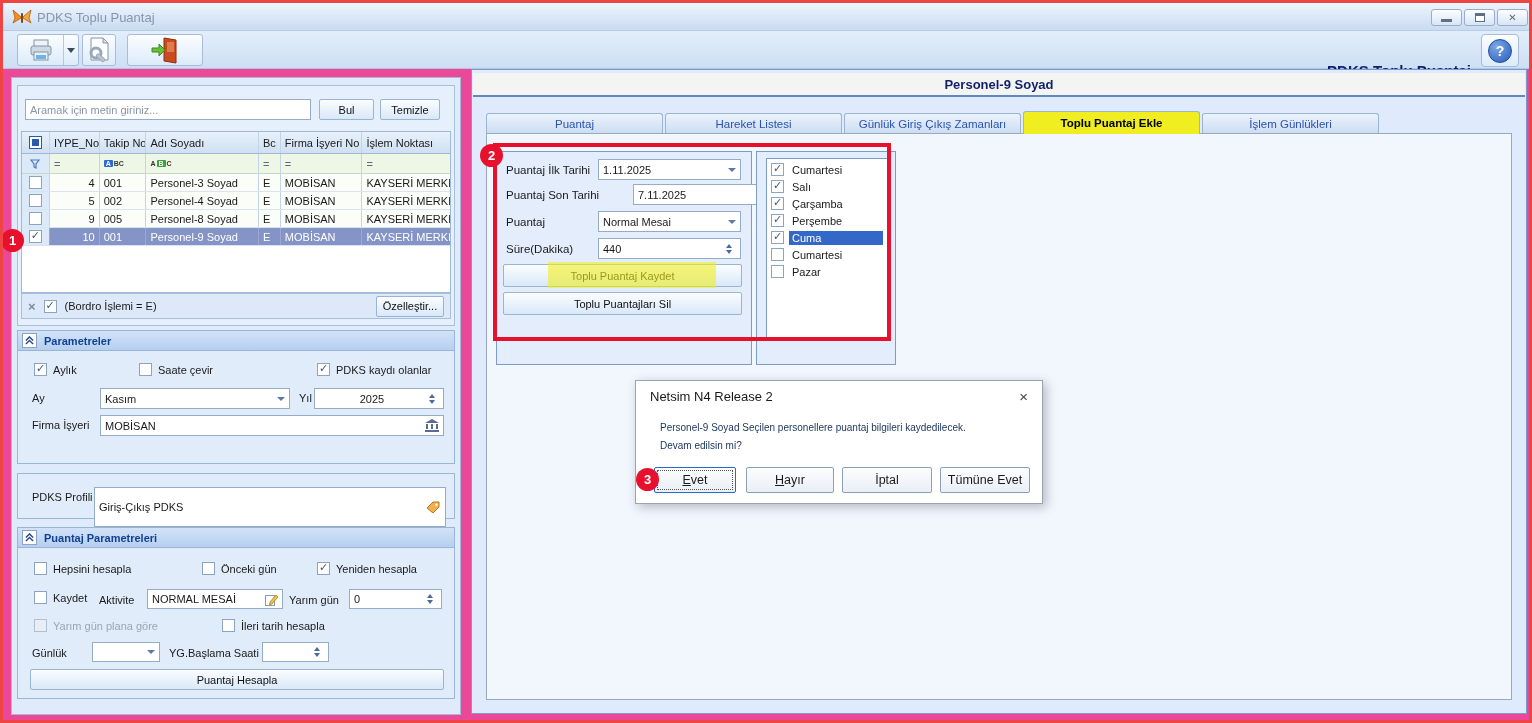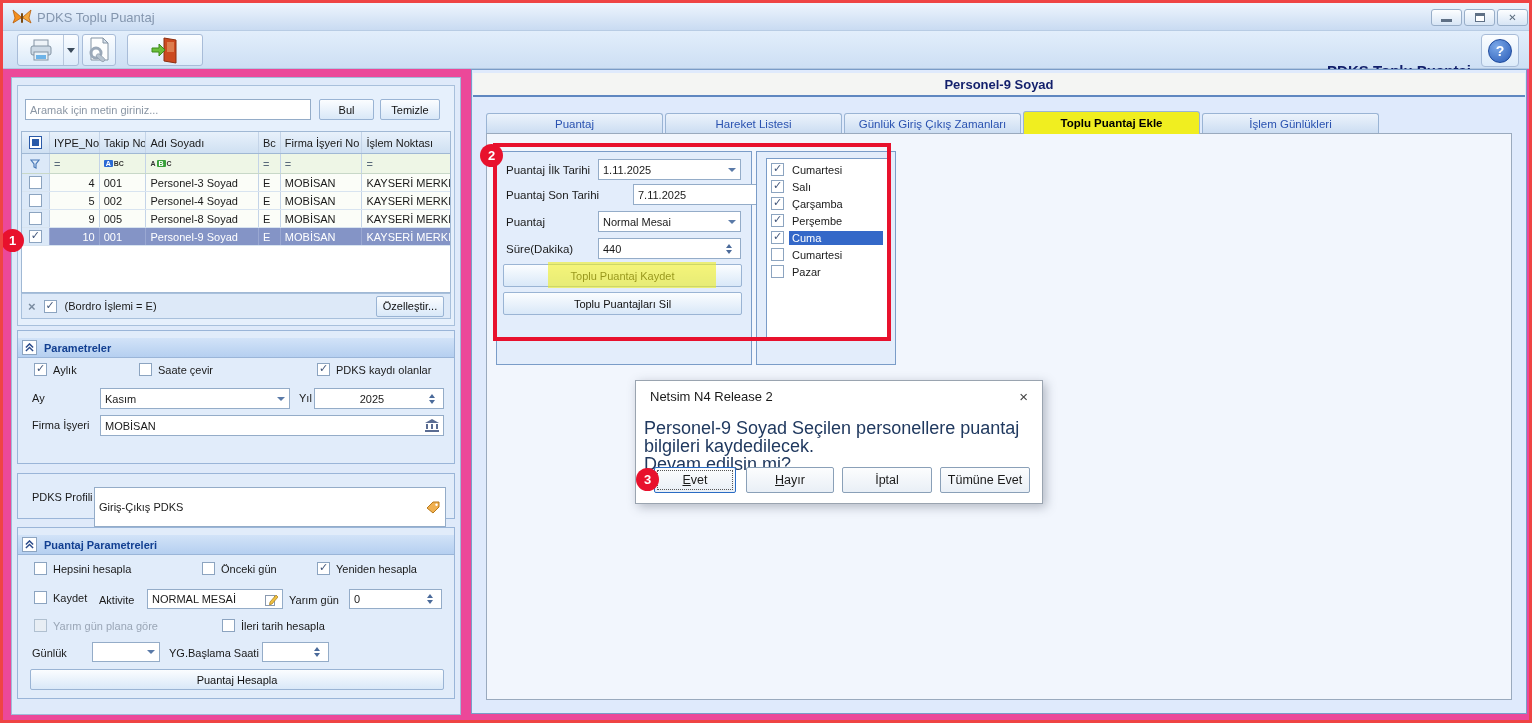--- a/index.html
+++ b/index.html
@@ -29,21 +29,21 @@
   .btn { background:linear-gradient(#fbfdff,#d9e8f8); border:1px solid #9ab4d4; border-radius:2px; display:flex; align-items:center; justify-content:center; color:#111; }
   .cb { width:13px; height:13px; background:#fff; border:1px solid #8ca4c0; display:inline-flex; align-items:center; justify-content:center; flex:none; }
   .cb.checked::after { content:"✓"; font-size:11px; font-weight:bold; color:#41567a; margin-top:-2px; }
   .cb.dis { background:#e8eef4; border-color:#b0c0d0; }
   .cb-row { display:flex; align-items:center; gap:6px; }
   .ddarrow { margin-left:auto; width:0; height:0; border-left:4px solid transparent; border-right:4px solid transparent; border-top:4px solid #5a7aa8; }
   .spin { margin-left:auto; display:flex; flex-direction:column; gap:2px; align-items:center; width:14px; }
   .spin i { width:0; height:0; border-left:3px solid transparent; border-right:3px solid transparent; display:block; }
   .spin .up { border-bottom:4px solid #4a6a9a; }
   .spin .dn { border-top:4px solid #4a6a9a; }
-  .grouphdr { background:linear-gradient(#d2e3f8,#b5cff0); border-bottom:1px solid #9ab5d8; height:20px; display:flex; align-items:center; color:#123f91; font-weight:bold;margin-top:7px; }
+  .grouphdr { background:linear-gradient(#d2e3f8,#b5cff0); border-bottom:1px solid #9ab5d8; height:20px; display:flex; align-items:center; color:#123f91; font-weight:bold; }
   .collapse { width:15px; height:15px; margin:0 7px 0 4px; background:#fff; border:1px solid #8ca4c0; display:flex; align-items:center; justify-content:center; }
   .label { color:#1a1a1a; }
 
   
   .leftcol { left:8px; top:74px; width:450px; height:638px; background:#dfeafa; border:1px solid #a0bad8; }
   .searchpanel { left:14px; top:82px; width:438px; height:241px; background:#e6f0fc; border:1px solid #a8c0dc; }
   .grid { left:18px; top:128px; width:430px; background:#fff; border:1px solid #a0b8d4; }
   .grow { display:flex; height:18px; border-bottom:1px solid #d8e4f0; background:#fbfdf8; }
   .ghead { display:flex; height:22px; background:linear-gradient(#e8f1fb,#cfe0f2); border-bottom:1px solid #a0b8d4; font-size:11px; }
   .gfilter { display:flex; height:20px; background:#eef6e6; border-bottom:1px solid #c8d8c8; color:#5a6a7a; }
@@ -59,21 +59,21 @@
   .abc b { font-style:normal; }
   .abc .blue { background:#2a6ad4; color:#fff; padding:0 2px; border-radius:1px; margin-right:1px; }
   .abc .green { background:#3aa03a; color:#fff; padding:0 2px; border-radius:1px; margin:0 1px; }
   .gridfooter { left:18px; top:290px; width:430px; height:26px; background:#dde9f8; border:1px solid #a8c0dc; display:flex; align-items:center; gap:8px; padding:0 6px; }
   .xicon { color:#7a8ba0; font-weight:bold; font-size:13px; }
 
   
   .dialog { left:632px; top:377px; width:408px; height:124px; background:#fff; border:1px solid #9aa4b0; box-shadow:3px 3px 10px rgba(60,70,90,.35); }
   .dlg-title { height:30px; display:flex; align-items:center; padding:0 14px; font-size:13px; color:#1a1a1a; }
   .dlg-close { margin-left:auto; color:#444; font-size:15px; }
-  .dlg-msg { padding:8px 16px 0 8px; font-size:18px; color:#20395f; line-height:18px; }
+  .dlg-msg { padding:8px 16px 0 24px; font-size:10px; color:#20395f; line-height:18px; }
   .dlg-btn { top:86px; height:26px; background:linear-gradient(#fcfdfe,#e9eff6); border:1px solid #8aa0b8; border-radius:2px; font-size:12.5px; display:flex; align-items:center; justify-content:center; }
   .dlg-btn span { display:block; }
   .dlg-btn.focus { border:1px solid #2a6cc4; outline:1px dotted #555; outline-offset:-4px; }
   .ak::first-letter { text-decoration:underline; }
 
   
   .rightcol { left:468px; top:66px; width:1056px; height:645px; background:#dfeafc; border:1px solid #7a9cc8; }
   .person-strip { left:470px; top:70px; width:1052px; height:24px; background:#f4f5f3; border-bottom:2px solid #5f87c0; display:flex; align-items:center; justify-content:center; color:#121f6b; font-weight:bold; font-size:13px; }
   .tab { top:110px; height:21px; background:linear-gradient(#ecf3fc,#cadcf2); border:1px solid #9ab4d4; border-bottom:none; border-radius:3px 3px 0 0; display:flex; align-items:center; justify-content:center; color:#2a52b0; font-size:11.5px; }
   .tab.active { background:#f0ee20; color:#000; top:108px; height:23px; font-weight:bold; z-index:3; }

